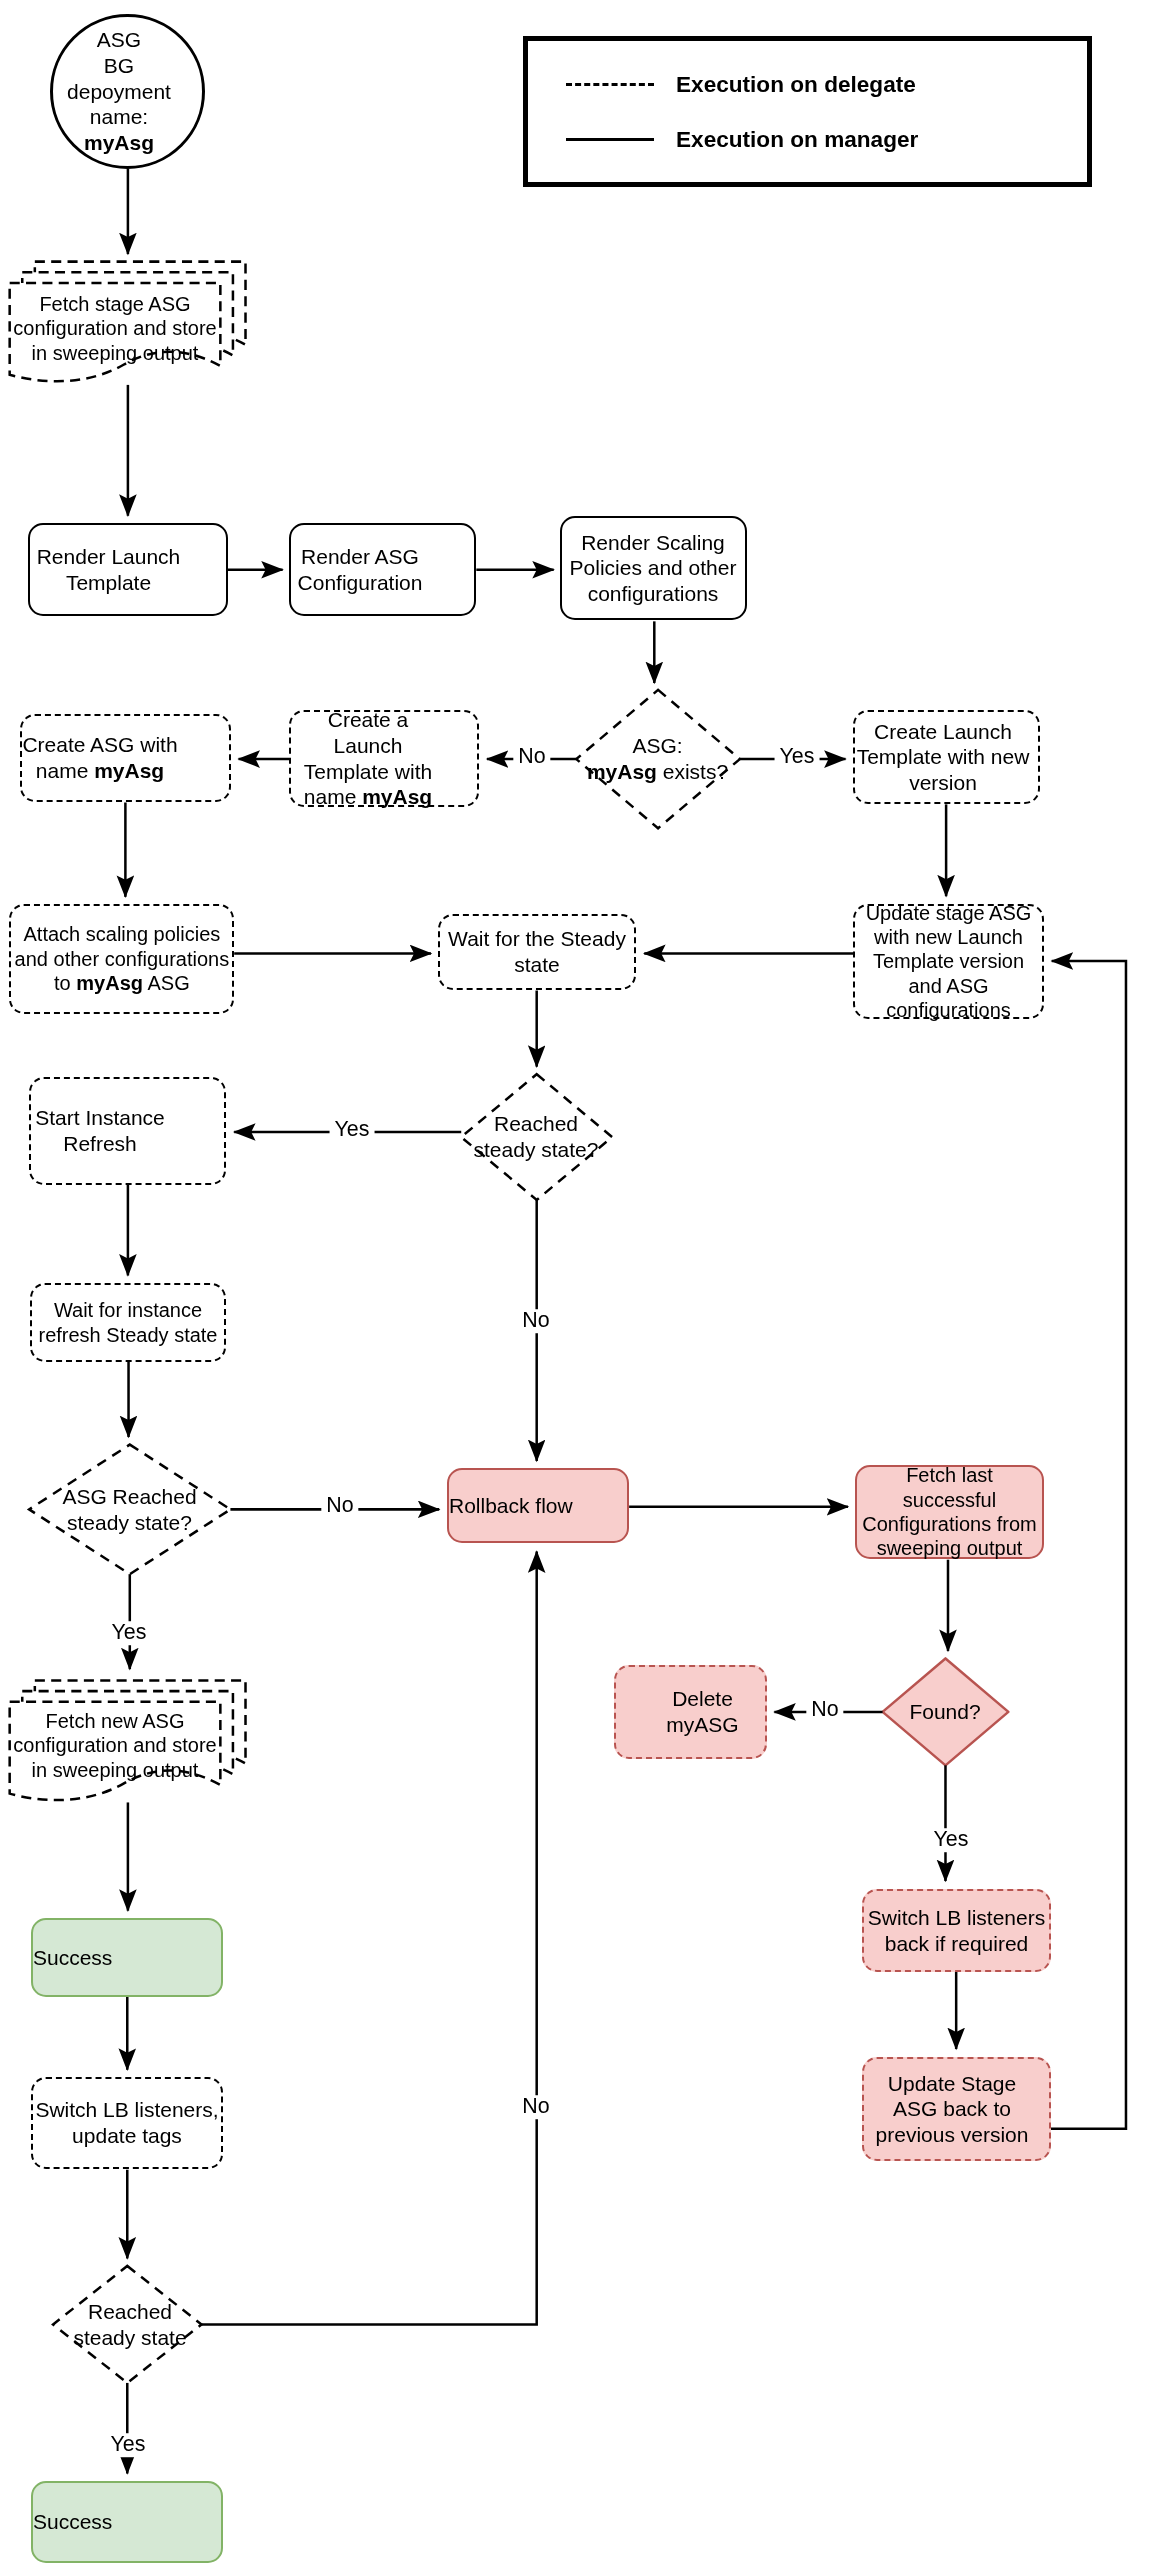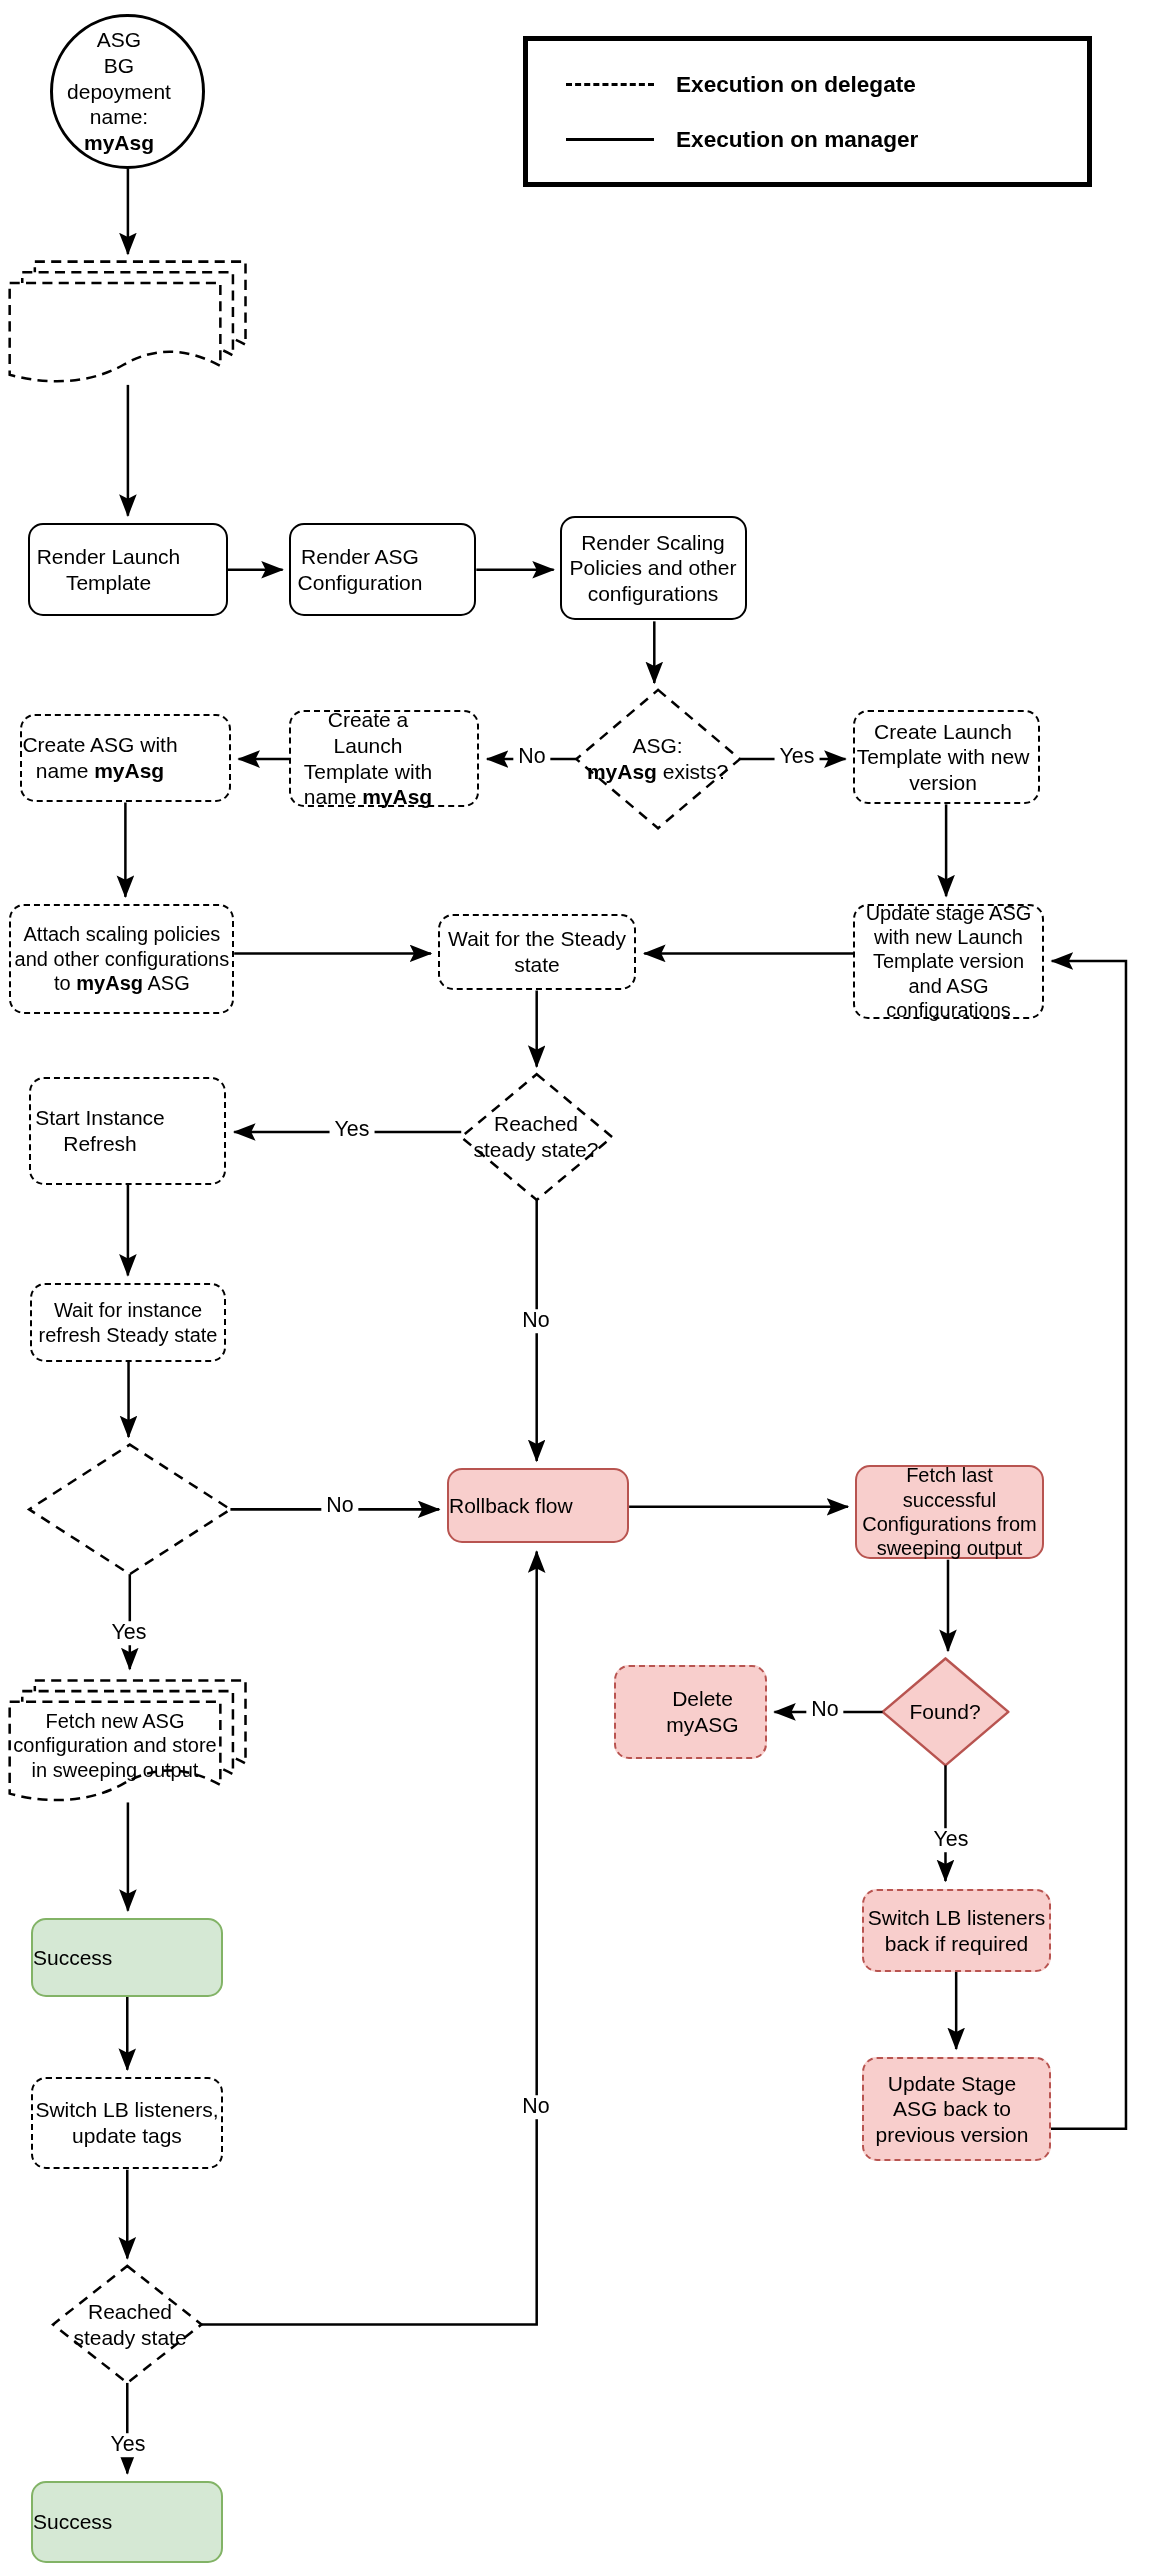--- a/index.html
+++ b/index.html
@@ -89,20 +89,23 @@
   </svg>
 
   <div class="node circle" style="left:50px;top:14px;width:155px;height:155px;">
     <div class="t" style="width:132px;">
       <span>ASG</span><br>
       <span>BG depoyment</span><br>
       <span>name: </span><b>myAsg</b>
     </div>
   </div>
 
+  <div class="overlay" style="left:5px;top:291px;width:220px;height:75px;font-size:20px;">
+    <span>Fetch stage ASG configuration and store in sweeping output</span>
+  </div>
   <div class="overlay" style="left:5px;top:1708px;width:220px;height:75px;font-size:20px;">
     <span>Fetch new ASG configuration and store in sweeping output</span>
   </div>
 
   <div class="node solid" style="left:28px;top:523px;width:200px;height:93px;">
     <div class="t" style="width:157px;">Render Launch Template</div>
   </div>
   <div class="node solid" style="left:289px;top:523px;width:187px;height:93px;">
     <div class="t" style="width:138px;">Render ASG Configuration</div>
   </div>
@@ -147,20 +150,23 @@
     <div class="t" style="width:132px;">Reached steady state?</div>
   </div>
 
   <div class="node dashed" style="left:29px;top:1077px;width:197px;height:108px;">
     <div class="t" style="width:138px;">Start Instance Refresh</div>
   </div>
   <div class="node dashed" style="left:30px;top:1283px;width:196px;height:79px;">
     <div class="t" style="width:203px;font-size:20px;">Wait for instance refresh Steady state</div>
   </div>
 
+  <div class="overlay" style="left:29px;top:1472px;width:201px;height:75px;">
+    <div class="t" style="width:145px;">ASG Reached steady state?</div>
+  </div>
 
   <div class="node red" style="left:447px;top:1468px;width:182px;height:75px;">
     <div class="t">Rollback flow</div>
   </div>
   <div class="node red" style="left:855px;top:1465px;width:189px;height:94px;">
     <div class="t" style="width:214px;font-size:20px;">Fetch last successful Configurations from sweeping output</div>
   </div>
 
   <div class="overlay" style="left:882px;top:1693px;width:126px;height:38px;">
     <div class="t">Found?</div>

